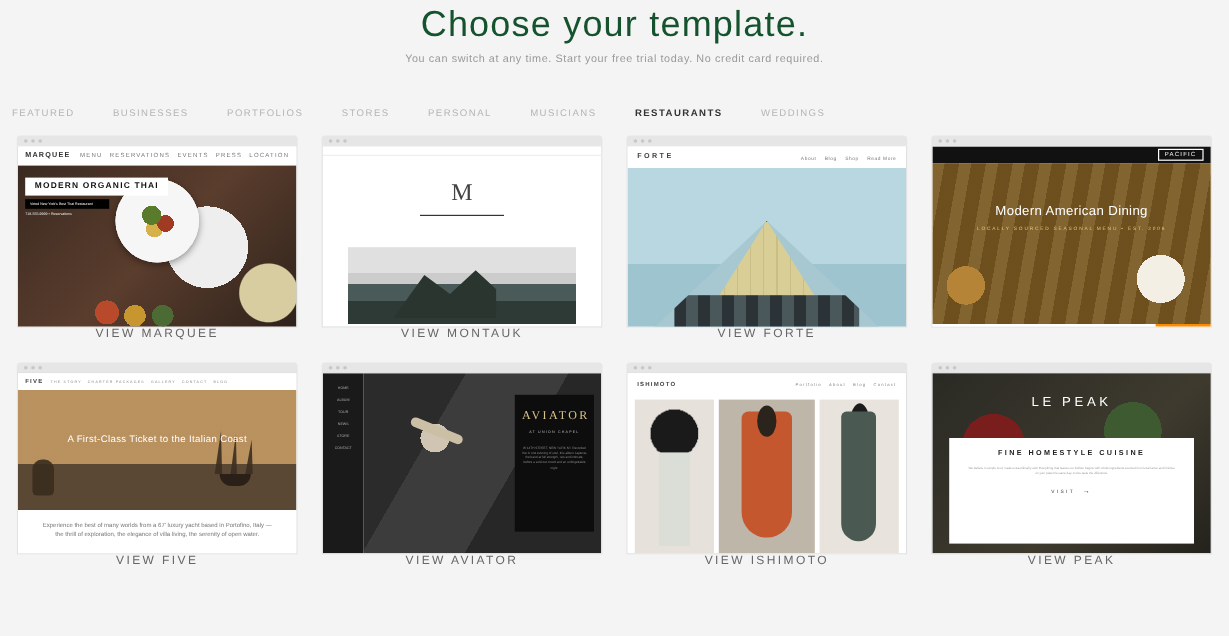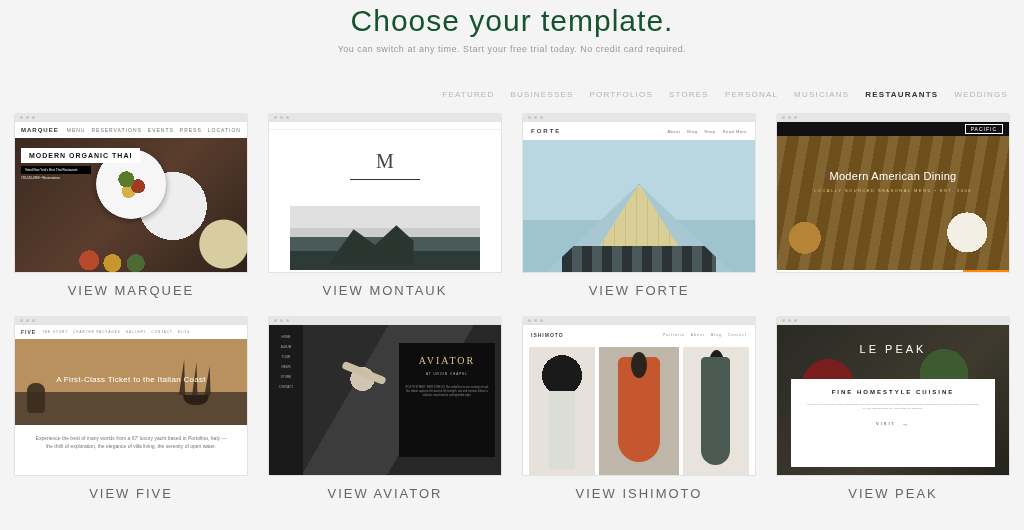--- a/index.html
+++ b/index.html
@@ -19,22 +19,22 @@
   }
   .subtitle {
     font-size: 9px;
     color: #999;
     letter-spacing: .5px;
     margin-top: 6px;
     text-align: center;
   }
   .nav {
     display: flex;
-    justify-content: flex-end;
-    gap: 16px;
+    justify-content: flex-start;
+    gap: 32px;
     font-size: 8px;
     letter-spacing: 1.2px;
     padding: 28px 6px 10px 0;
     color: #b5b5b5;
   }
   .nav span { cursor: pointer; }
   .nav .active { color: #333; font-weight: 600; }
 
   .grid {
     display: grid;
@@ -57,24 +57,23 @@
   }
   .thumb {
     height: 152px;
     border: 1px solid #e2e2e2;
     background: #fff;
     overflow: hidden;
     position: relative;
   }
   .caption {
     text-align: center;
-    font-size: 13px;
+    font-size: 10px;
     letter-spacing: 2px;
     color: #666;
-    padding-top: 10px;
     cursor: pointer;
   }
 
   
   .marquee .topbar {
     height: 16px; background: #fff; display: flex; align-items: center;
     font-size: 5px; letter-spacing: 1px; color: #777; padding: 0 6px;
   }
   .marquee .topbar .brand { font-weight: bold; color: #333; font-size:6px;}
   .marquee .topbar .mnav { margin-left: auto; display:flex; gap:6px; }
@@ -182,21 +181,21 @@
   .pacific .strip{height:32px;background:#fff;display:flex;}
   .pacific .strip .txt{flex:1;padding:4px 8px;font-size:5px;font-weight:700;}
   .pacific .strip .txt .ln2{font-weight:400;color:#777;}
   .pacific .strip .cta{width:46px;background:#ff8a00;color:#fff;font-size:3px;
     display:flex;align-items:center;justify-content:center;letter-spacing:.5px;}
 
   
   .five .topbar{height:14px;background:#fff;display:flex;align-items:center;
     font-size:5px;padding:0 6px;font-weight:700;letter-spacing:1px;}
   .five .topbar .mnav{margin-left:6px;display:flex;gap:5px;font-weight:400;color:#888;font-size:3px;}
-  .five .hero{height:86px;position:relative;
+  .five .hero{height:100px;position:relative;
     background:
       linear-gradient(180deg, rgba(90,60,30,.15) 0 100%),
       linear-gradient(180deg, #caa06b 0 62%, #5a4a38 62% 100%);
     padding-left: 36px;
   }
   .five .ship{
     position:absolute;right:24px;bottom:14px;width:60px;height:60px;
   }
   .five .ship::before{
     content:"";position:absolute;left:20px;bottom:6px;width:26px;height:10px;
@@ -221,21 +220,21 @@
     display:flex;flex-direction:column;gap:6px;padding:10px 4px;font-size:3px;color:#aaa;text-align:center;}
   .aviator .img{
     flex:1;position:relative;
     background:
       radial-gradient(circle at 30% 36%, #d0c4b2 0 12px, transparent 12px),
       linear-gradient(120deg,#2b2b2b 0 30%, #3c3c3c 30% 60%,#272727 60% 100%);
   }
   .aviator .arm{position:absolute;left:38px;top:44px;width:46px;height:8px;
     background:#cbbfa6;transform:rotate(22deg);border-radius:4px;}
   .aviator .panel{
-    position:absolute;right:6px;top:18px;bottom:18px;width:96px;
+    position:absolute;right:6px;top:18px;bottom:18px;width:66px;
     background:#0d0d0d;color:#d8c48a;text-align:center;padding:12px 6px;
   }
   .aviator .panel .p1{font-size:10px;letter-spacing:2px;font-family:Georgia,serif;}
   .aviator .panel .p2{font-size:3px;color:#bbb;margin:6px 0 10px;letter-spacing:1px;}
   .aviator .panel .p3{font-size:2.6px;color:#888;line-height:1.6;}
 
   
   .ishimoto .topbar{height:20px;background:#fff;display:flex;align-items:center;
     font-size:5px;letter-spacing:1px;font-weight:700;padding:0 8px;}
   .ishimoto .topbar .mnav{margin-left:auto;display:flex;gap:6px;font-weight:400;color:#888;font-size:3.5px;}

